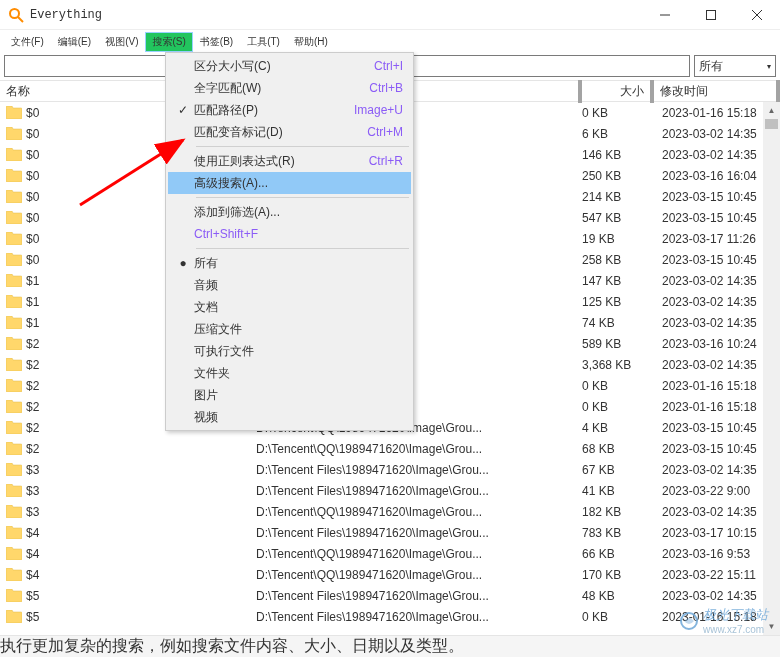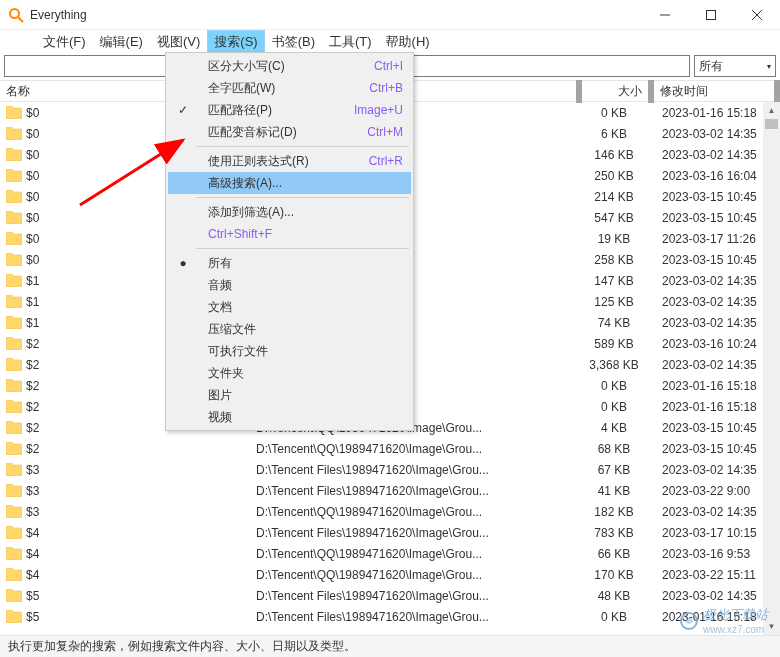--- a/index.html
+++ b/index.html
@@ -1,43 +1,43 @@
 <!DOCTYPE html>
 <html><head>
 <meta charset="utf-8">
 <style>
 * { box-sizing: border-box; margin: 0; padding: 0; }
 body { font-family: "Microsoft YaHei", "Segoe UI", sans-serif; font-size: 12px; background: #fff; color: #333; width: 780px; height: 657px; overflow: hidden; position: relative; }
-.titlebar { height: 30px; display: flex; align-items: center; padding: 0 0 0 8px; background: #fff; border-bottom: 1px solid #eee; }
+.titlebar { height: 30px; display: flex; align-items: center; padding: 0 0 0 8px; background: #fff; border-bottom: 1px solid #eee; font-family: Liberation Mono, monospace; }
 .titlebar .icon { width: 16px; height: 16px; margin-right: 6px; }
 .titlebar .title { flex: 1; font-size: 12px; }
 .titlebar .wbtns { display: flex; }
 .titlebar .wbtn { width: 46px; height: 30px; display: flex; align-items: center; justify-content: center; color: #555; }
-.menubar { height: 22px; display: flex; align-items: flex-start; padding: 0 4px; background: #fff; font-size: 13px; margin-left: 32px; }
+.menubar { height: 22px; display: flex; align-items: flex-end; padding: 0 4px; background: #fff; font-size: 10px; }
 .menubar .mitem { padding: 3px 7px; cursor: default; }
-.menubar .mitem.active { background: #7dd3fc; border: 1px solid #99d1ff; padding: 2px 6px; }
+.menubar .mitem.active { background: #22c55e; border: 1px solid #99d1ff; padding: 2px 6px; }
 .searchbar { height: 28px; display: flex; padding: 3px 4px; gap: 4px; }
 .searchbar input { flex: 1; border: 1px solid #7a7a7a; padding: 2px 4px; font-size: 12px; }
 .searchbar .filter { width: 82px; border: 1px solid #7a7a7a; padding: 2px 4px; display: flex; align-items: center; justify-content: space-between; }
 .header { height: 22px; display: flex; align-items: center; border-top: 1px solid #e5e5e5; border-bottom: 1px solid #e5e5e5; font-size: 12px; background: #fff; }
-.header .col { padding: 3px 6px; border-right: 6px solid #a3a3a3; }
+.header .col { padding: 3px 6px; border-right: 4px solid #a3a3a3; }
 .col-name { flex: 0 0 250px; }
 .col-path { flex: 1; }
 .col-size { flex: 0 0 72px; text-align: right; }
 .col-date { flex: 0 0 126px; }
 .filelist { height: 530px; overflow: hidden; position: relative; }
 .row { height: 21px; display: flex; align-items: center; font-size: 12px; }
 .row .cname { flex: 0 0 250px; padding-left: 6px; display: flex; align-items: center; white-space: nowrap; overflow: hidden; }
 .row .cpath { flex: 1; white-space: nowrap; overflow: hidden; text-overflow: ellipsis; padding-left: 6px; color: #333; }
-.row .csize { flex: 0 0 72px; text-align: center; padding-right: 8px; }
+.row .csize { flex: 0 0 72px; text-align: left; padding-right: 8px; }
 .row .cdate { flex: 0 0 126px; padding-left: 8px; }
 .folder-icon { width: 16px; height: 13px; margin-right: 4px; display: inline-block; }
-.statusbar { position: absolute; bottom: 0; left: 0; right: 0; height: 22px; border-top: 1px solid #e5e5e5; display: flex; align-items: center; padding: 0 8px; background: #f5f5f5; font-size: 12px; }
+.statusbar { position: absolute; bottom: 0; left: 0; right: 0; height: 22px; border-top: 1px solid #e5e5e5; display: flex; padding: 0 0; background: #f5f5f5; font-size: 16px; }
 .dropdown { position: absolute; top: 52px; left: 165px; width: 249px; background: #f0f0f0; border: 1px solid #ccc; box-shadow: 2px 2px 4px rgba(0,0,0,0.2); z-index: 100; padding: 2px; }
-.dropdown .ditem { height: 22px; display: flex; align-items: center; padding: 0 8px 0 4px; font-size: 12px; gap: 14px; }
+.dropdown .ditem { height: 22px; display: flex; align-items: center; padding: 0 8px 0 4px; font-size: 12px; }
 .dropdown .ditem .check { width: 22px; text-align: center; color: #333; }
 .dropdown .ditem .label { flex: 1; }
 .dropdown .ditem .shortcut { color: #8b5cf6; }
 .dropdown .ditem.highlight { background: #91c9f7; }
 .dropdown .sep { height: 1px; background: #d0d0d0; margin: 3px 2px 3px 28px; }
 .arrow { position: absolute; z-index: 200; pointer-events: none; }
 .scrollbar { position: absolute; right: 0; top: 102px; bottom: 22px; width: 17px; background: #f0f0f0; display: flex; flex-direction: column; }
 .scrollbar .sbtn { height: 17px; display: flex; align-items: center; justify-content: center; color: #666; font-size: 8px; }
 .scrollbar .strack { flex: 1; position: relative; }
 .scrollbar .sthumb { position: absolute; top: 0; left: 2px; right: 2px; height: 10px; background: #c0c0c0; }

